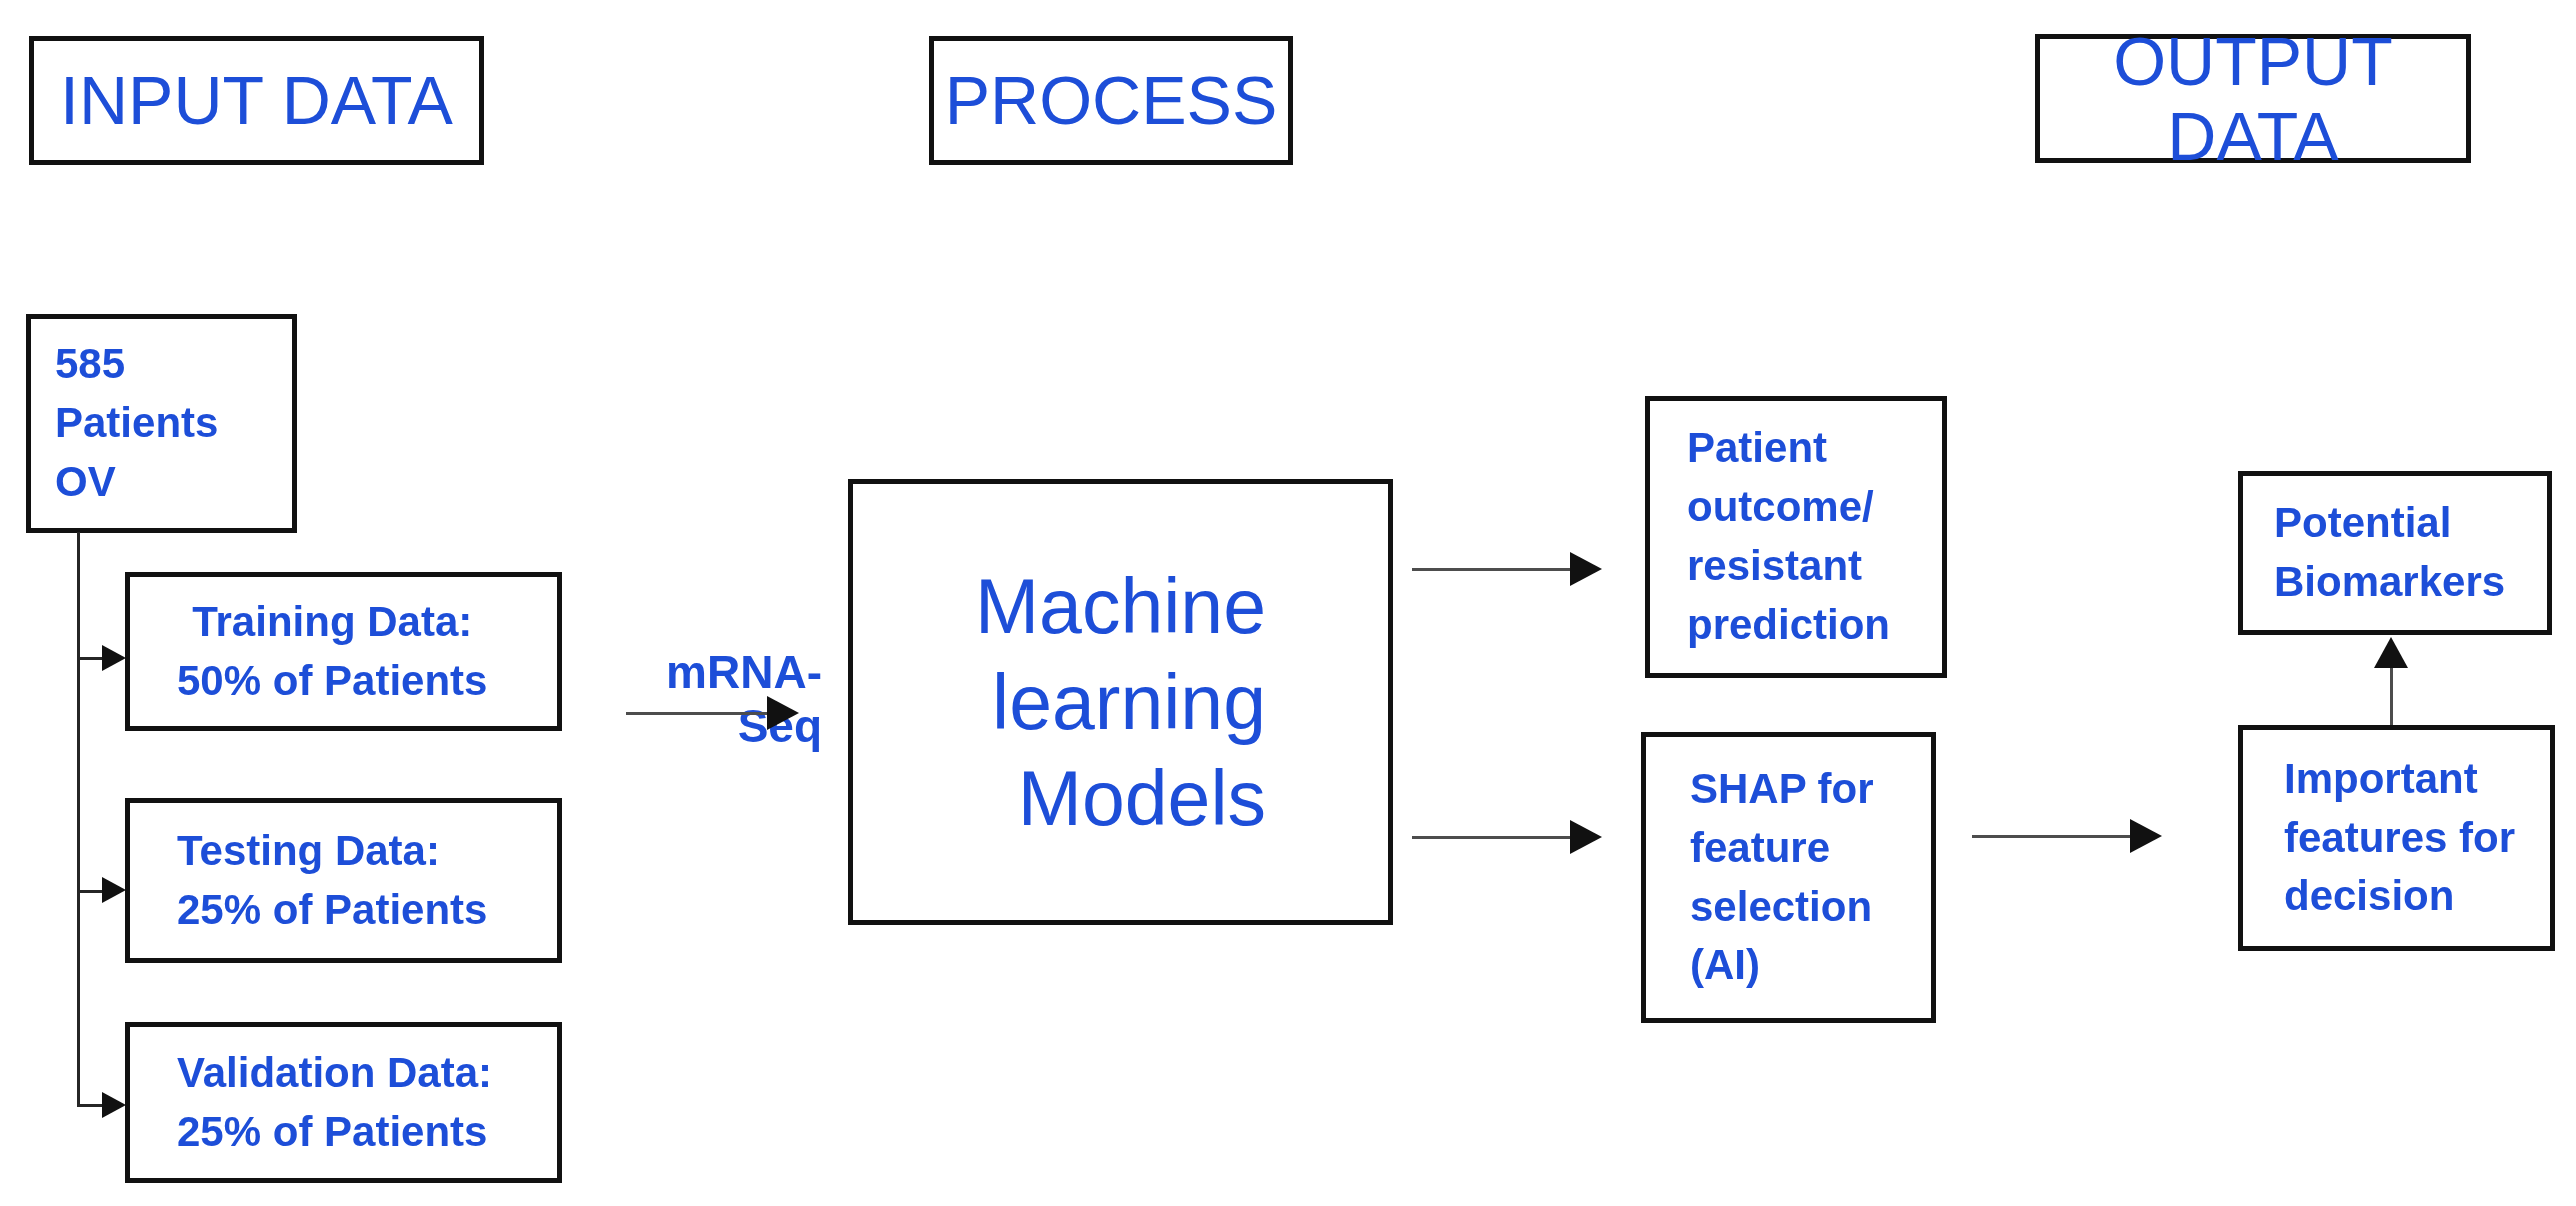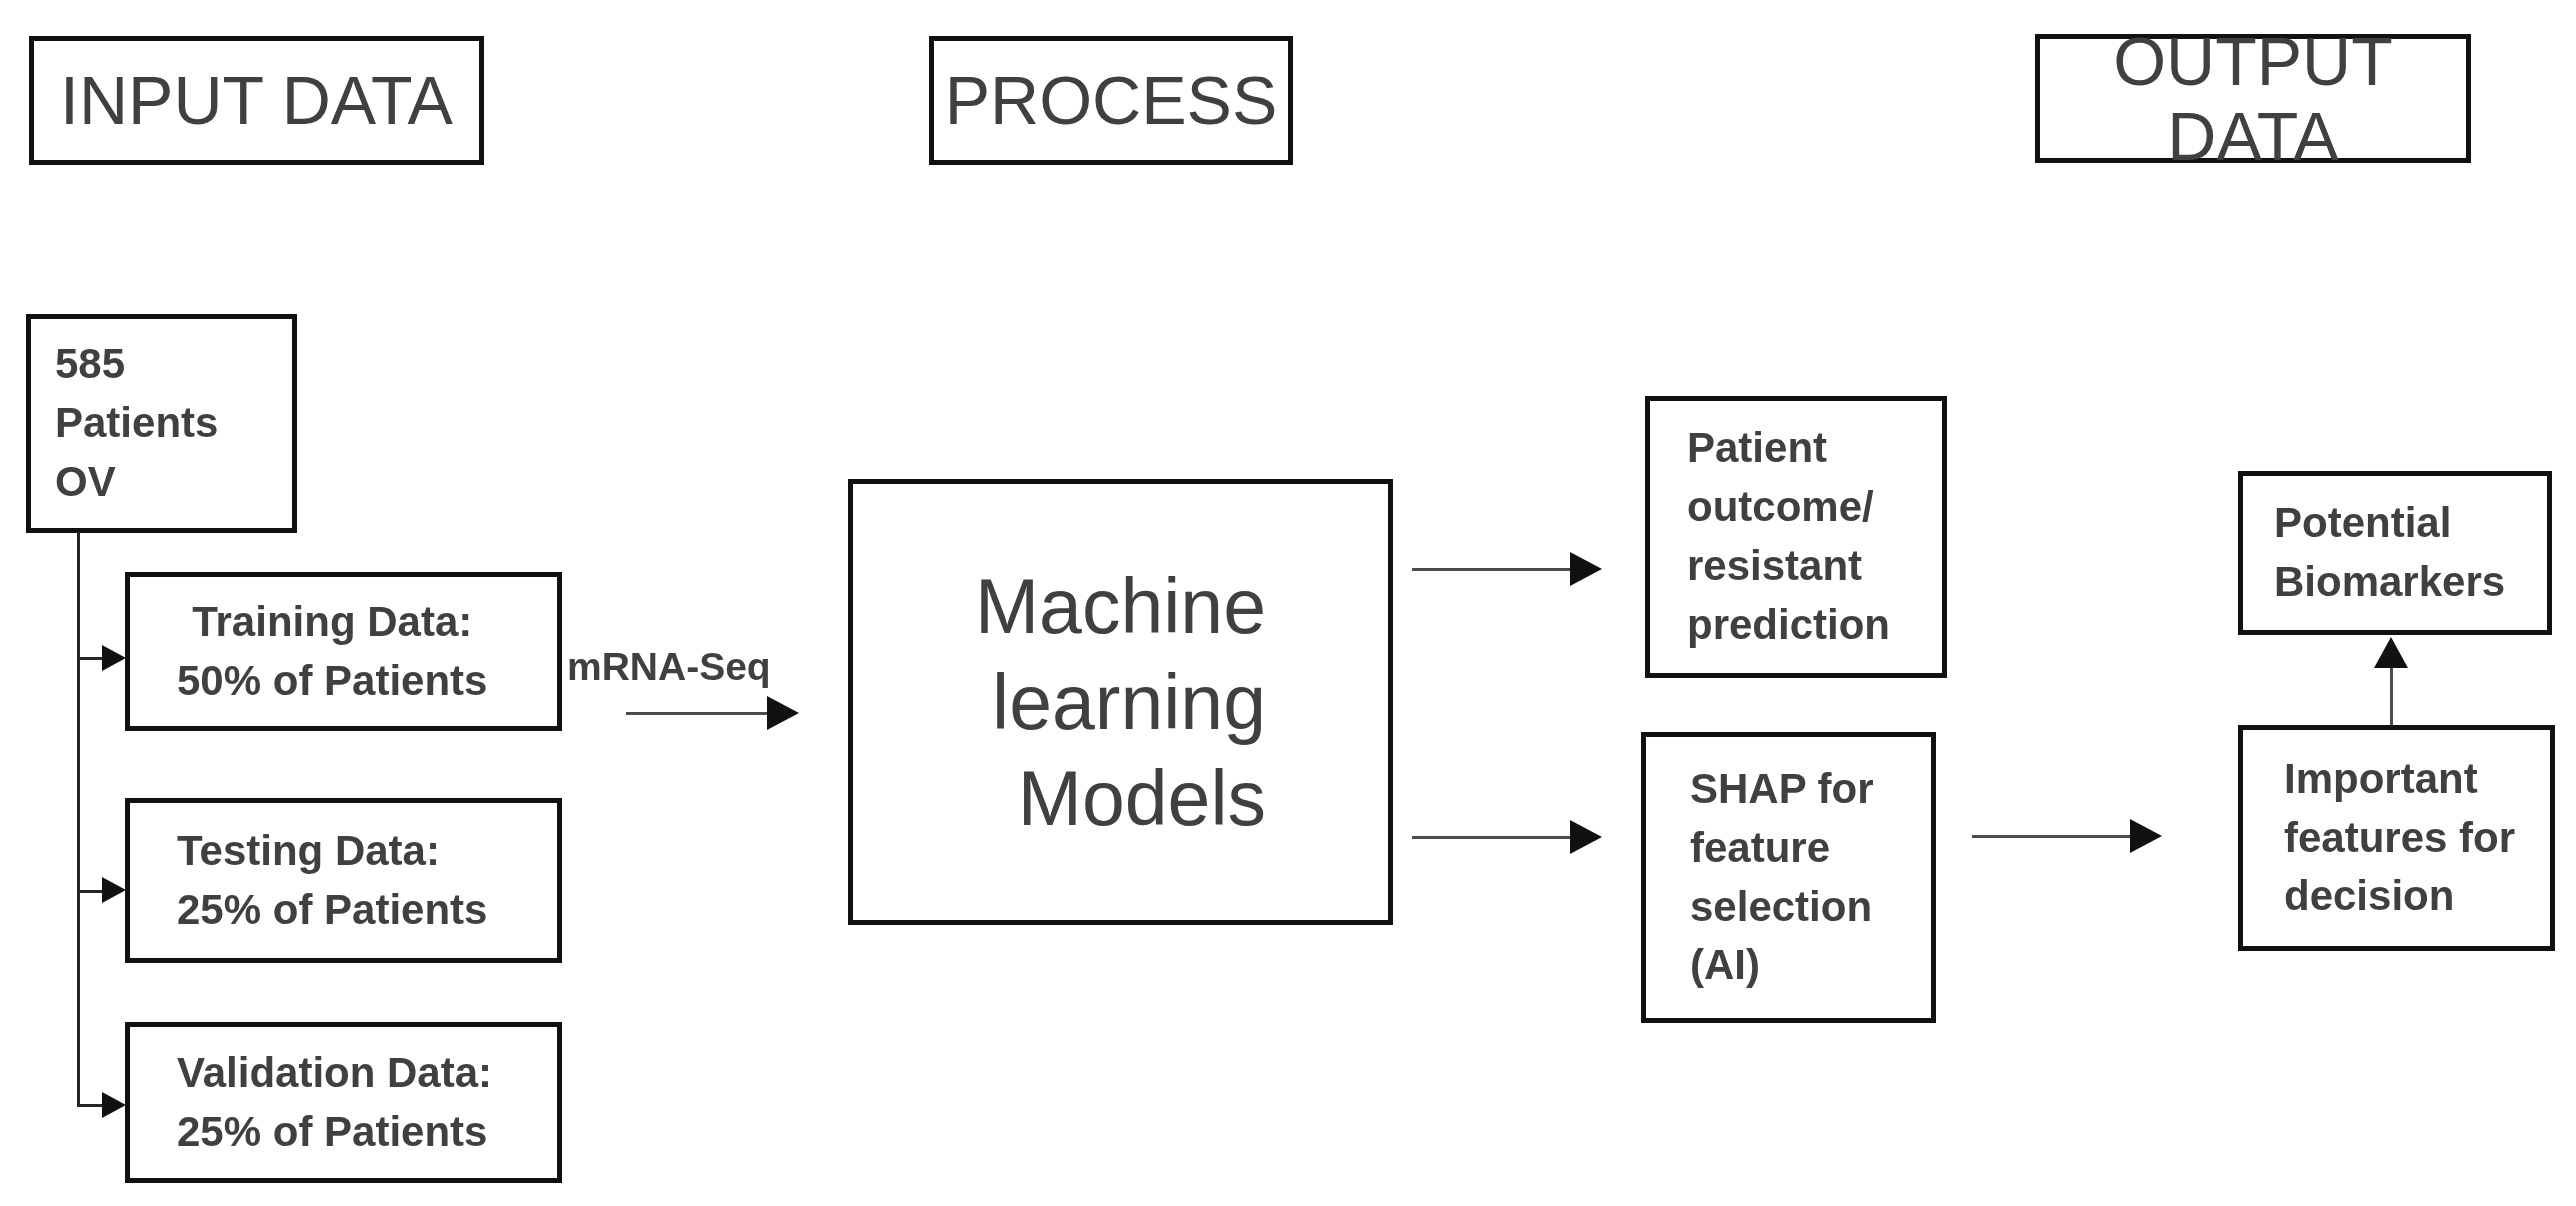--- a/index.html
+++ b/index.html
@@ -2,21 +2,21 @@
 <html style="font-size:13px"><head>
 <meta charset="utf-8">
 <style>
   html, body { margin: 0; padding: 0; background: #ffffff; }
   .canvas {
     position: relative;
     width: 2576px;
     height: 1206px;
     background: #ffffff;
     font-family: "Liberation Sans", sans-serif;
-    color: #404040;
+    color: #1d4ed8;
     overflow: hidden;
   }
   .box {
     position: absolute;
     box-sizing: border-box;
     border: 5.6px solid #111111;
     background: #ffffff;
     display: flex;
     align-items: center;
   }
@@ -39,22 +39,22 @@
   .n-shap       { left: 1641px; top: 732px;  width: 295px; height: 291px; padding-left: 44px; }
   .n-biomarkers { left: 2238px; top: 471px;  width: 314px; height: 164px; padding-left: 31px; }
   .n-features   { left: 2238px; top: 725px;  width: 317px; height: 226px; padding-left: 41px; }
 
   
   .n-ml { left: 848px; top: 479px; width: 545px; height: 446px; justify-content: center; text-align: right; }
   .n-ml .label { font-size: 77px; font-weight: normal; line-height: 1.25; }
 
   
   .edge-label {
-    position: absolute; left: 567px; top: 645px; width: 226px;
-    text-align: left; font-size: 39px; font-weight: bold;
+    position: absolute; left: 596px; top: 645px; width: 226px;
+    text-align: right; font-size: 46px; font-weight: bold;
   }
 
   
   .hline { position: absolute; height: 3.2px; background: #4d4d4d; }
   .vline { position: absolute; width: 3.2px; background: #262626; }
   .tree-line { background: #262626; }
   .head-right {
     position: absolute; width: 0; height: 0;
     border-top: 17.7px solid transparent;
     border-bottom: 17.7px solid transparent;

